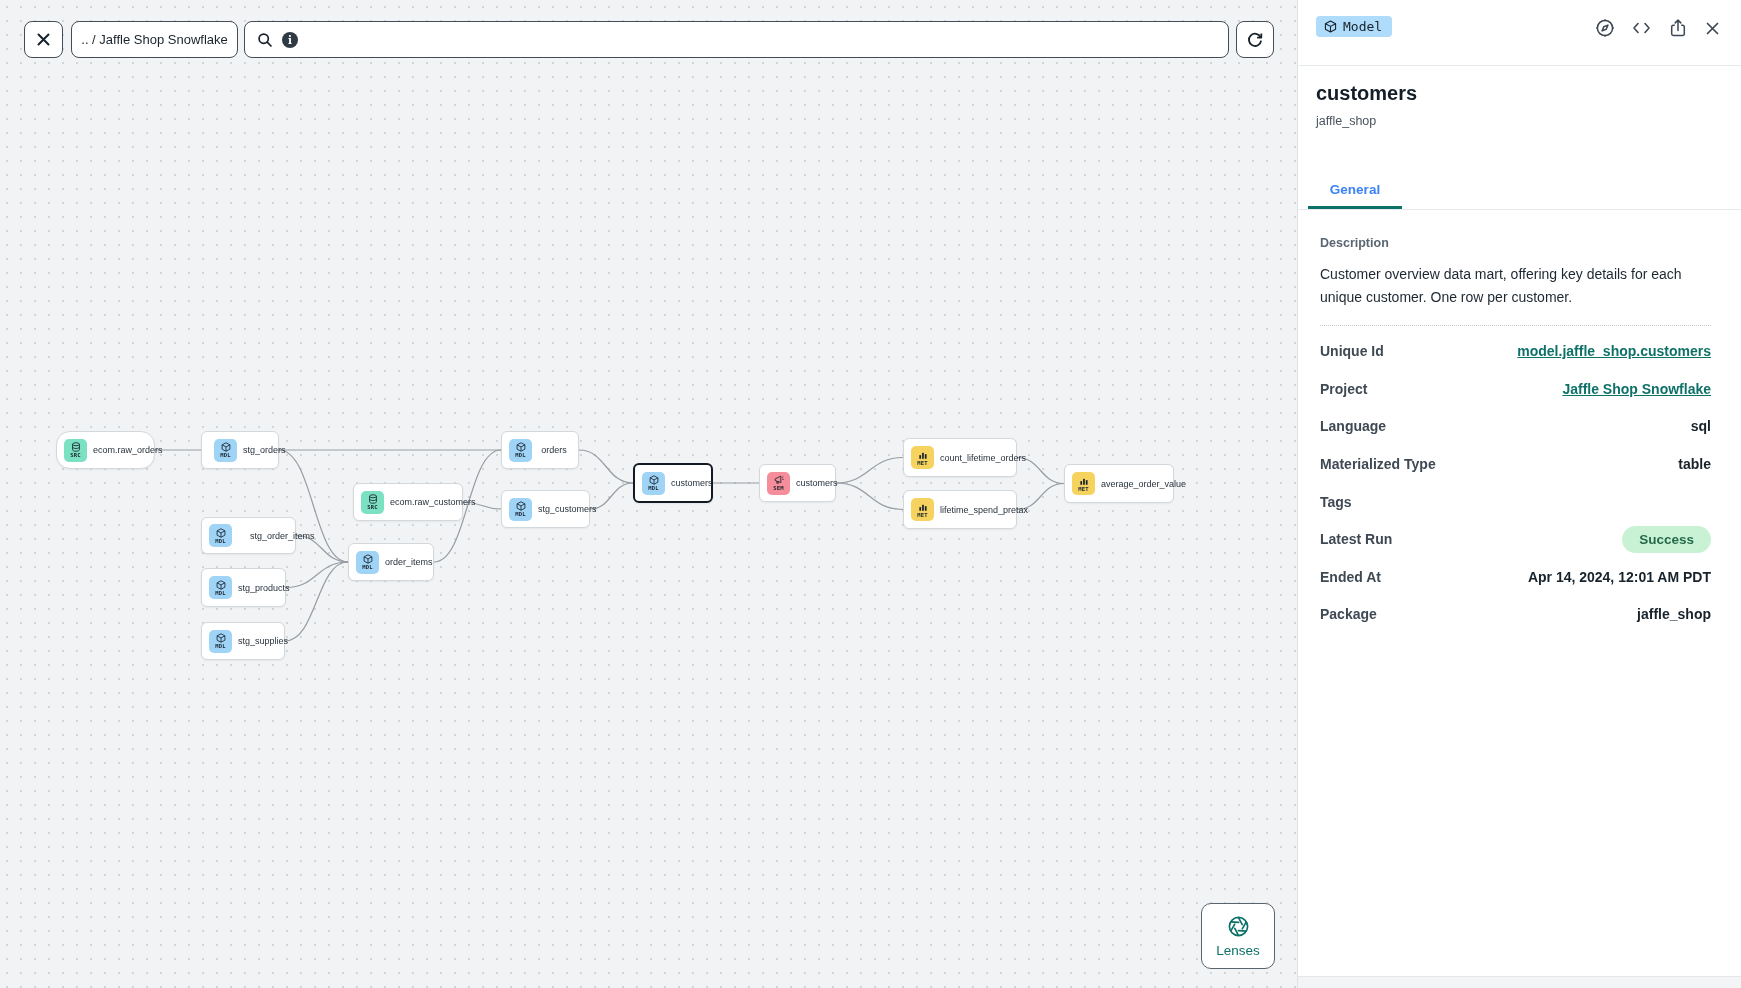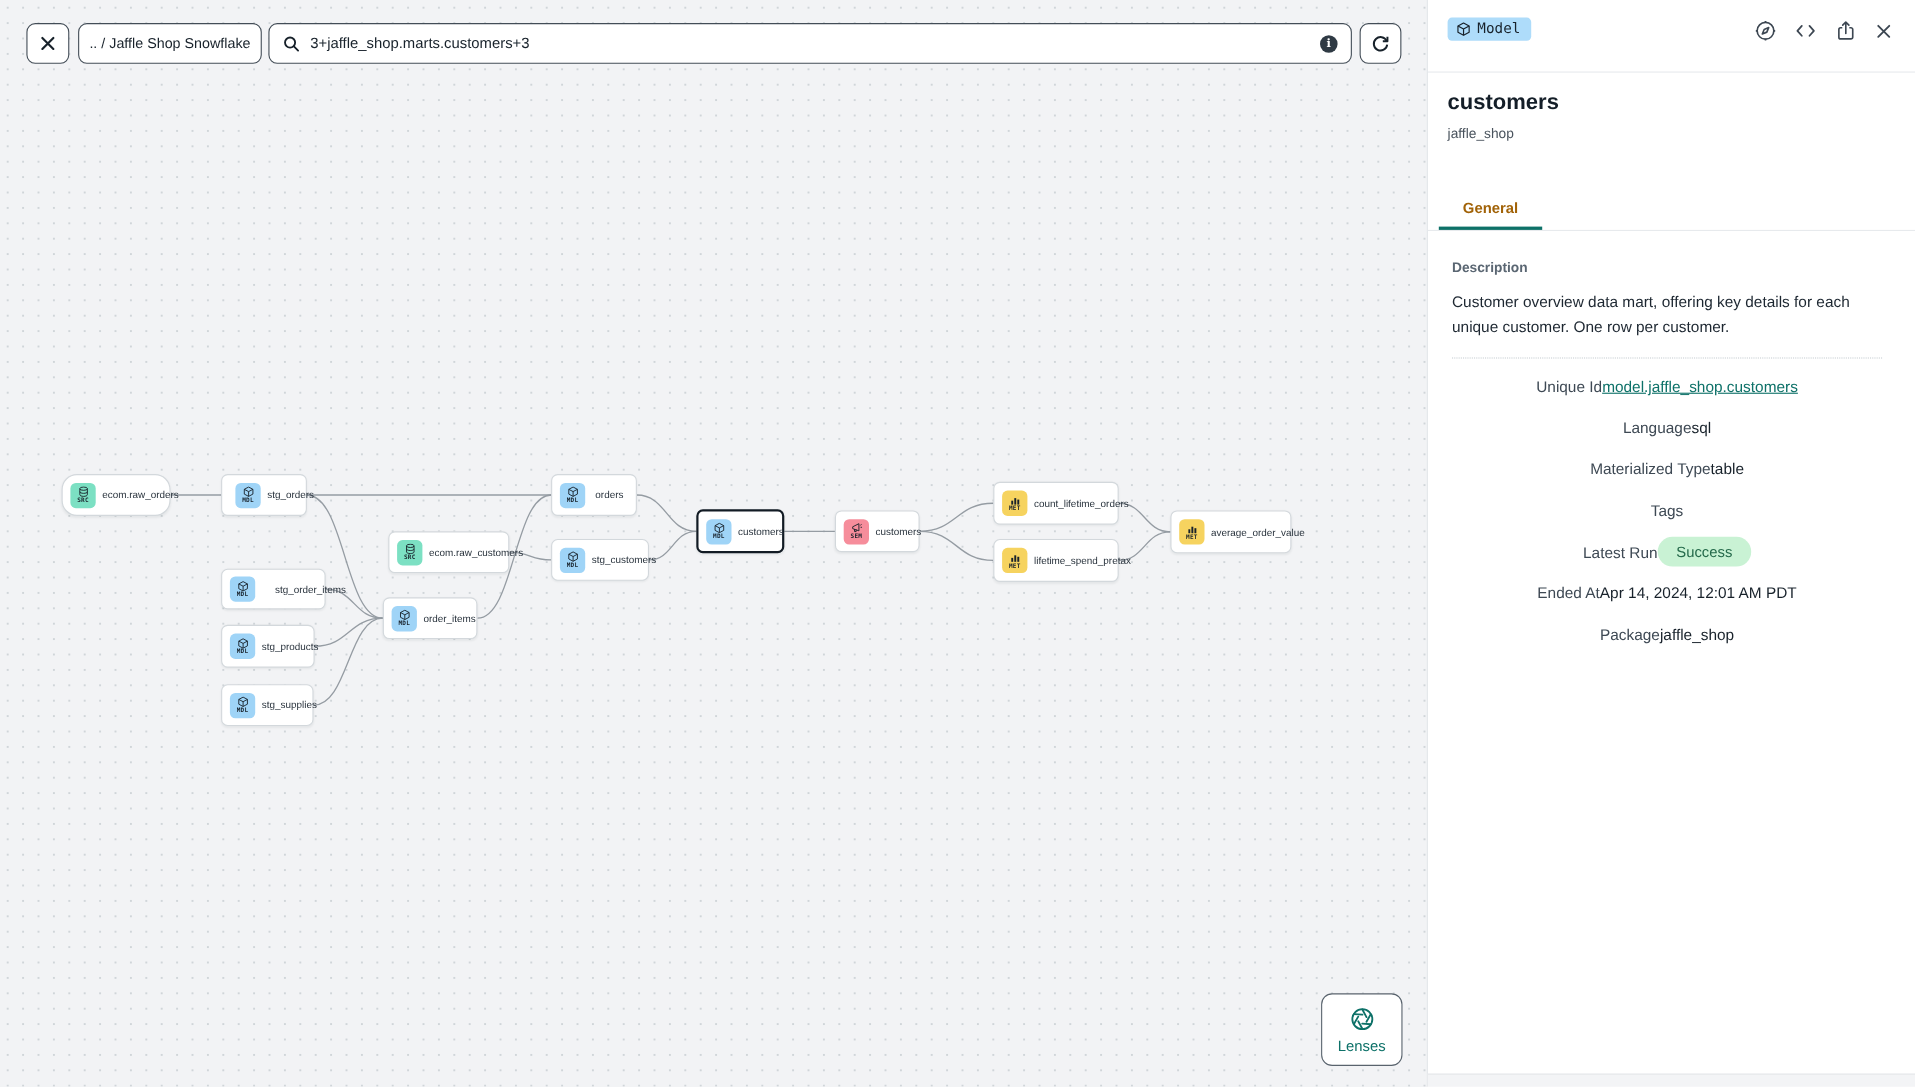--- a/index.html
+++ b/index.html
@@ -76,28 +76,28 @@
   }
   .hdr-icons{display:flex;align-items:center;gap:16px;margin-top:2px;}
   .icon-btn{background:none;border:none;padding:0;cursor:pointer;line-height:0;}
   .icon-btn svg{stroke:#3d4752;}
   .title-block{padding:16px 20px 0 18px;}
   .panel-title{font-size:20px;font-weight:700;color:#141e28;}
   .panel-sub{margin-top:9px;font-size:12.5px;color:#49535d;}
   .tabs{margin-top:47px;padding:0 10px;border-bottom:1px solid #e7eaed;}
   .tab{
     display:inline-block;box-sizing:border-box;min-width:94px;text-align:center;
-    padding:7px 16px 9px;font-size:13.5px;font-weight:700;color:#a16207;
+    padding:7px 16px 9px;font-size:13.5px;font-weight:700;color:#3b82f6;
     border-bottom:3px solid #0d7168;cursor:pointer;
   }
   .content{padding:26px 30px 0 22px;}
   .section-label{font-size:12.5px;font-weight:700;color:#5a6672;}
   .desc{margin-top:13px;font-size:14px;line-height:1.62;color:#1d2731;max-width:372px;}
   .dotted-hr{border:none;border-top:1px dotted #c4cacf;margin:17px 0 6px;}
-  .frow{min-height:37.6px;display:flex;align-items:center;justify-content:center;}
+  .frow{min-height:37.6px;display:flex;align-items:center;justify-content:space-between;font-weight:bold;}
   .flabel{font-size:14px;color:#3e4954;}
   .fval{font-size:14px;color:#18222b;}
   .fval.link{color:#0d7168;text-decoration:underline;cursor:pointer;}
   .fval.teal{color:#0d7168;}
   .val-wrap{display:flex;align-items:center;gap:7px;}
   .chip{background:#eef0f2;border-radius:3px;padding:3px 9px;font-size:14px;color:#18222b;}
   .success-pill{
     background:#c9f2d4;color:#256a4b;border-radius:999px;padding:6px 17px;font-size:13.5px;
   }
   .copy-btn{background:none;border:none;padding:0;cursor:pointer;line-height:0;}
@@ -304,21 +304,20 @@
     <svg width="15" height="15" viewBox="0 0 15 15">
       <path d="M2.5 2.5 12.5 12.5 M12.5 2.5 2.5 12.5" stroke="#18222b" stroke-width="2" stroke-linecap="round"></path>
     </svg>
   </button>
   <button class="tb crumb">.. / Jaffle Shop Snowflake</button>
   <div class="tb searchbox">
     <svg width="16" height="16" viewBox="0 0 16 16">
       <circle cx="6.7" cy="6.7" r="4.6" fill="none" stroke="#18222b" stroke-width="1.7"></circle>
       <path d="M10.2 10.2 14 14" stroke="#18222b" stroke-width="1.7" stroke-linecap="round"></path>
     </svg>
-    <input class="search-input" value="3+jaffle_shop.marts.customers+3" style="">
     <span class="info-dot">i</span>
   </div>
   <button class="tb btn-refresh">
     <svg width="18" height="18" viewBox="0 0 18 18">
       <path d="M14.6 6.3 A6.1 6.1 0 1 0 15.1 9.6" fill="none" stroke="#18222b" stroke-width="1.8"></path>
       <path d="M15.3 2.4 v4.2 h-4.2" fill="none" stroke="#18222b" stroke-width="1.8" stroke-linejoin="round"></path>
     </svg>
   </button>
 
   <button class="lenses">
@@ -385,20 +384,24 @@
   <div class="content">
     <div class="section-label">Description</div>
     <div class="desc">Customer overview data mart, offering key details for each unique customer. One row per customer.</div>
     <hr class="dotted-hr">
     <div id="field-rows">
         <div class="frow">
           <span class="flabel">Unique Id</span>
           <a class="fval link">model.jaffle_shop.customers</a>
         </div>
         <div class="frow">
+          <span class="flabel">Project</span>
+          <a class="fval link">Jaffle Shop Snowflake</a>
+        </div>
+        <div class="frow">
           <span class="flabel">Language</span>
           <span class="fval">sql</span>
         </div>
         <div class="frow">
           <span class="flabel">Materialized Type</span>
           <span class="fval">table</span>
         </div>
         <div class="frow">
           <span class="flabel">Tags</span>
           <span class="fval"></span>

